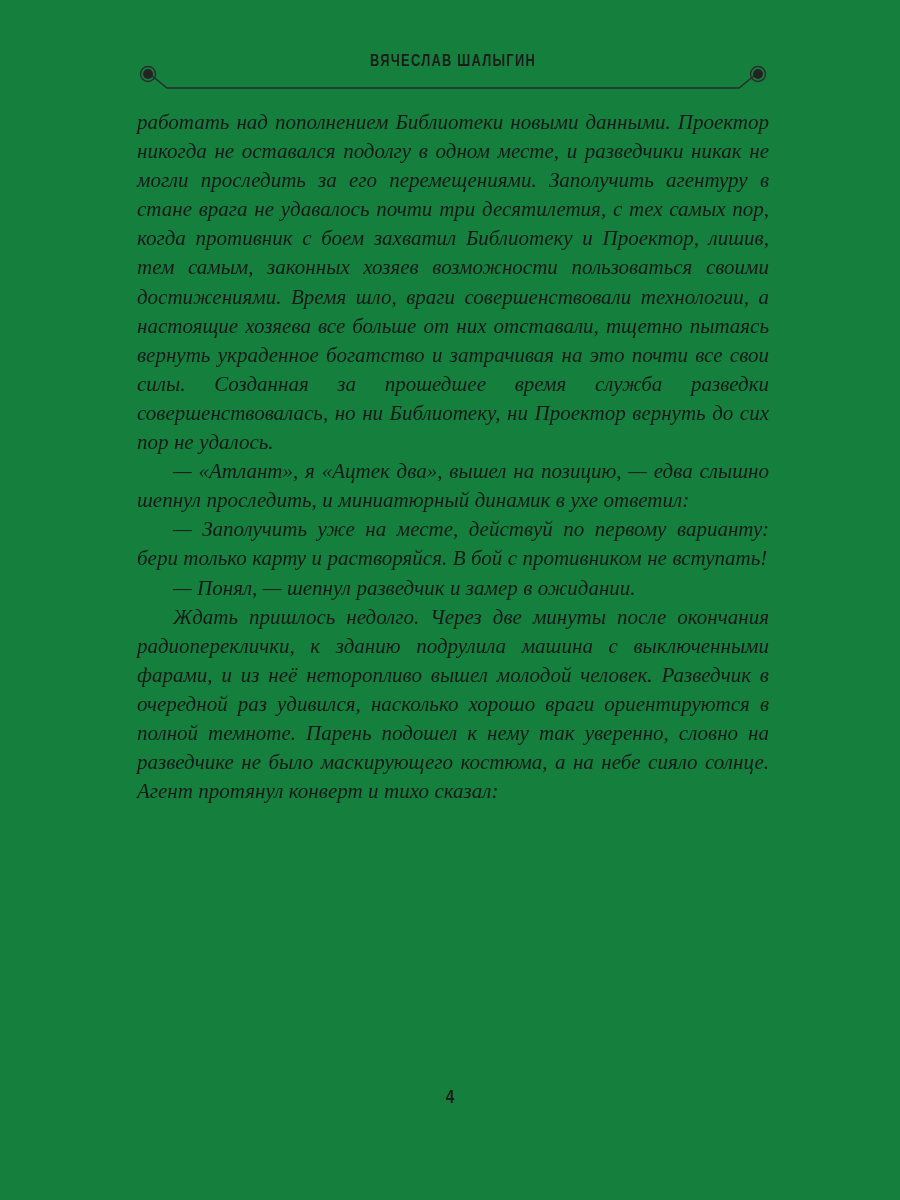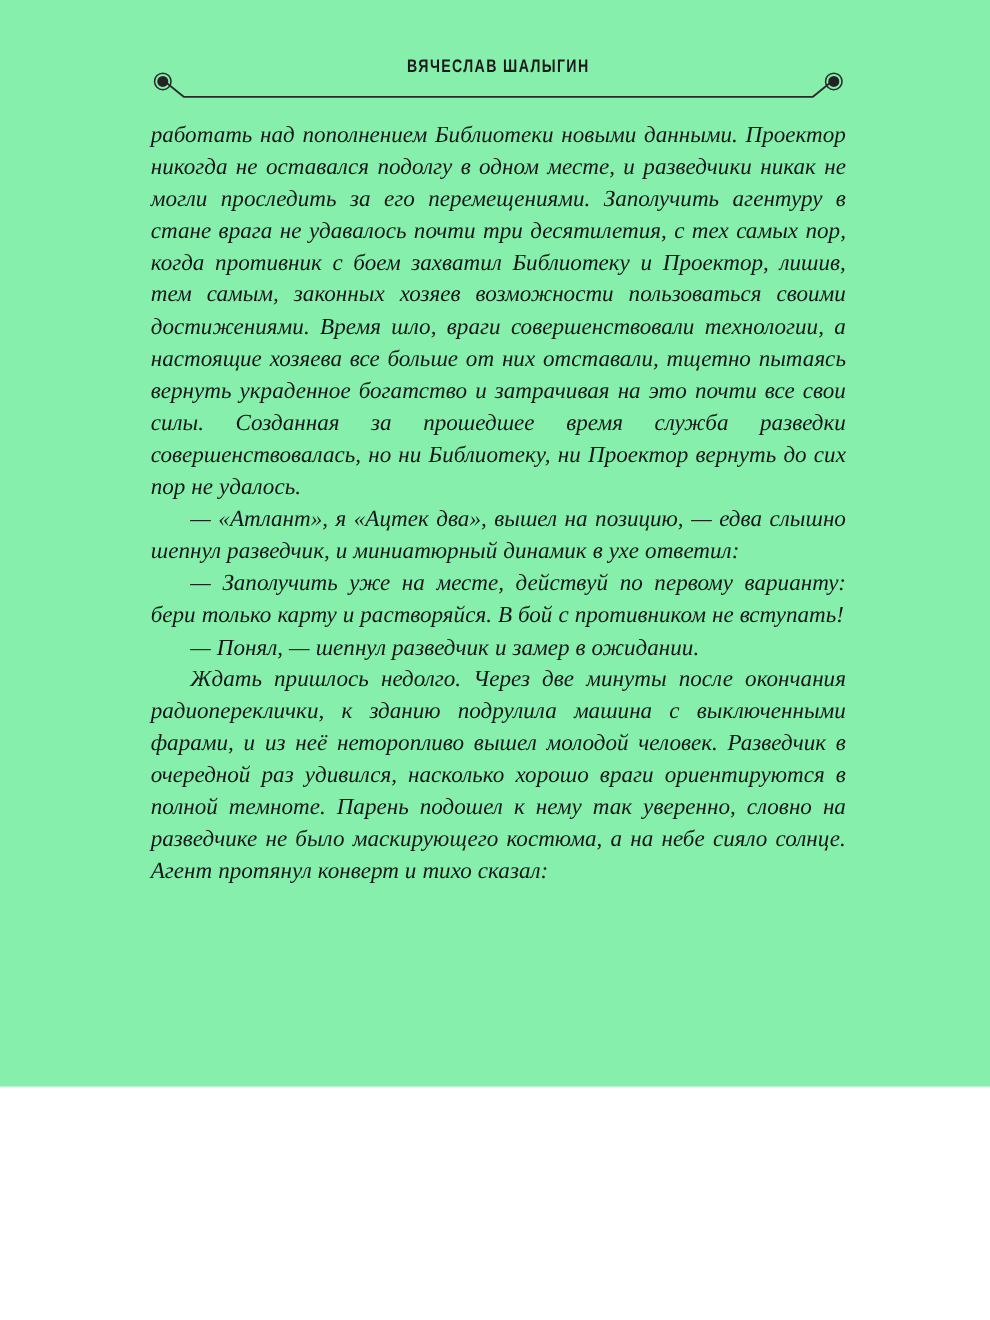--- a/index.html
+++ b/index.html
@@ -5,22 +5,22 @@
 <style>
   html, body {
     margin: 0;
     padding: 0;
     background: #ffffff;
   }
 
   .page {
     position: relative;
     width: 900px;
-    height: 988px;
-    background: #86efac;
+    height: 1200px;
+    background: #15803d;
     overflow: hidden;
     box-sizing: border-box;
     font-family: "Liberation Serif", "DejaVu Serif", serif;
   }
 
   
   .running-head {
     position: absolute;
     left: 137px;
     top: 50px;
@@ -106,21 +106,21 @@
       <circle cx="11" cy="10" r="7.5" fill="none" stroke="#2b2b2b" stroke-width="1.4"></circle>
       <circle cx="11" cy="10" r="5" fill="#232323"></circle>
       <circle cx="621" cy="10" r="7.5" fill="none" stroke="#2b2b2b" stroke-width="1.4"></circle>
       <circle cx="621" cy="10" r="5" fill="#232323"></circle>
     </svg>
     <div class="running-head-title">ВЯЧЕСЛАВ ШАЛЫГИН</div>
   </div>
 
   <div class="text-block">
     <p class="para no-indent">работать над пополнением Библиотеки новыми данными. Проектор никогда не оставался подолгу в одном месте, и разведчики никак не могли проследить за его перемещениями. Заполучить агентуру в стане врага не удавалось почти три десятилетия, с тех самых пор, когда противник с боем захватил Библиотеку и Проектор, лишив, тем самым, законных хозяев возможности пользоваться своими достижениями. Время шло, враги совершенствовали технологии, а настоящие хозяева все больше от них отставали, тщетно пытаясь вернуть украденное богатство и затрачивая на это почти все свои силы. Созданная за прошедшее время служба разведки совершенствовалась, но ни Библиотеку, ни Проектор вернуть до сих пор не удалось.</p>
-    <p class="para">— «Атлант», я «Ацтек два», вышел на позицию, — едва слышно шепнул разведчик, и миниатюрный динамик в ухе ответил:</p>
+    <p class="para">— «Атлант», я «Ацтек два», вышел на позицию, — едва слышно шепнул проследить, и миниатюрный динамик в ухе ответил:</p>
     <p class="para">— Заполучить уже на месте, действуй по первому варианту: бери только карту и растворяйся. В бой с противником не вступать!</p>
     <p class="para">— Понял, — шепнул разведчик и замер в ожидании.</p>
     <p class="para">Ждать пришлось недолго. Через две минуты после окончания радиопереклички, к зданию подрулила машина с выключенными фарами, и из неё неторопливо вышел молодой человек. Разведчик в очередной раз удивился, насколько хорошо враги ориентируются в полной темноте. Парень подошел к нему так уверенно, словно на разведчике не было маскирующего костюма, а на небе сияло солнце. Агент протянул конверт и тихо сказал:</p>
   </div>
 
   <div class="folio">4</div>
 
 </div>
 
 </body></html>

